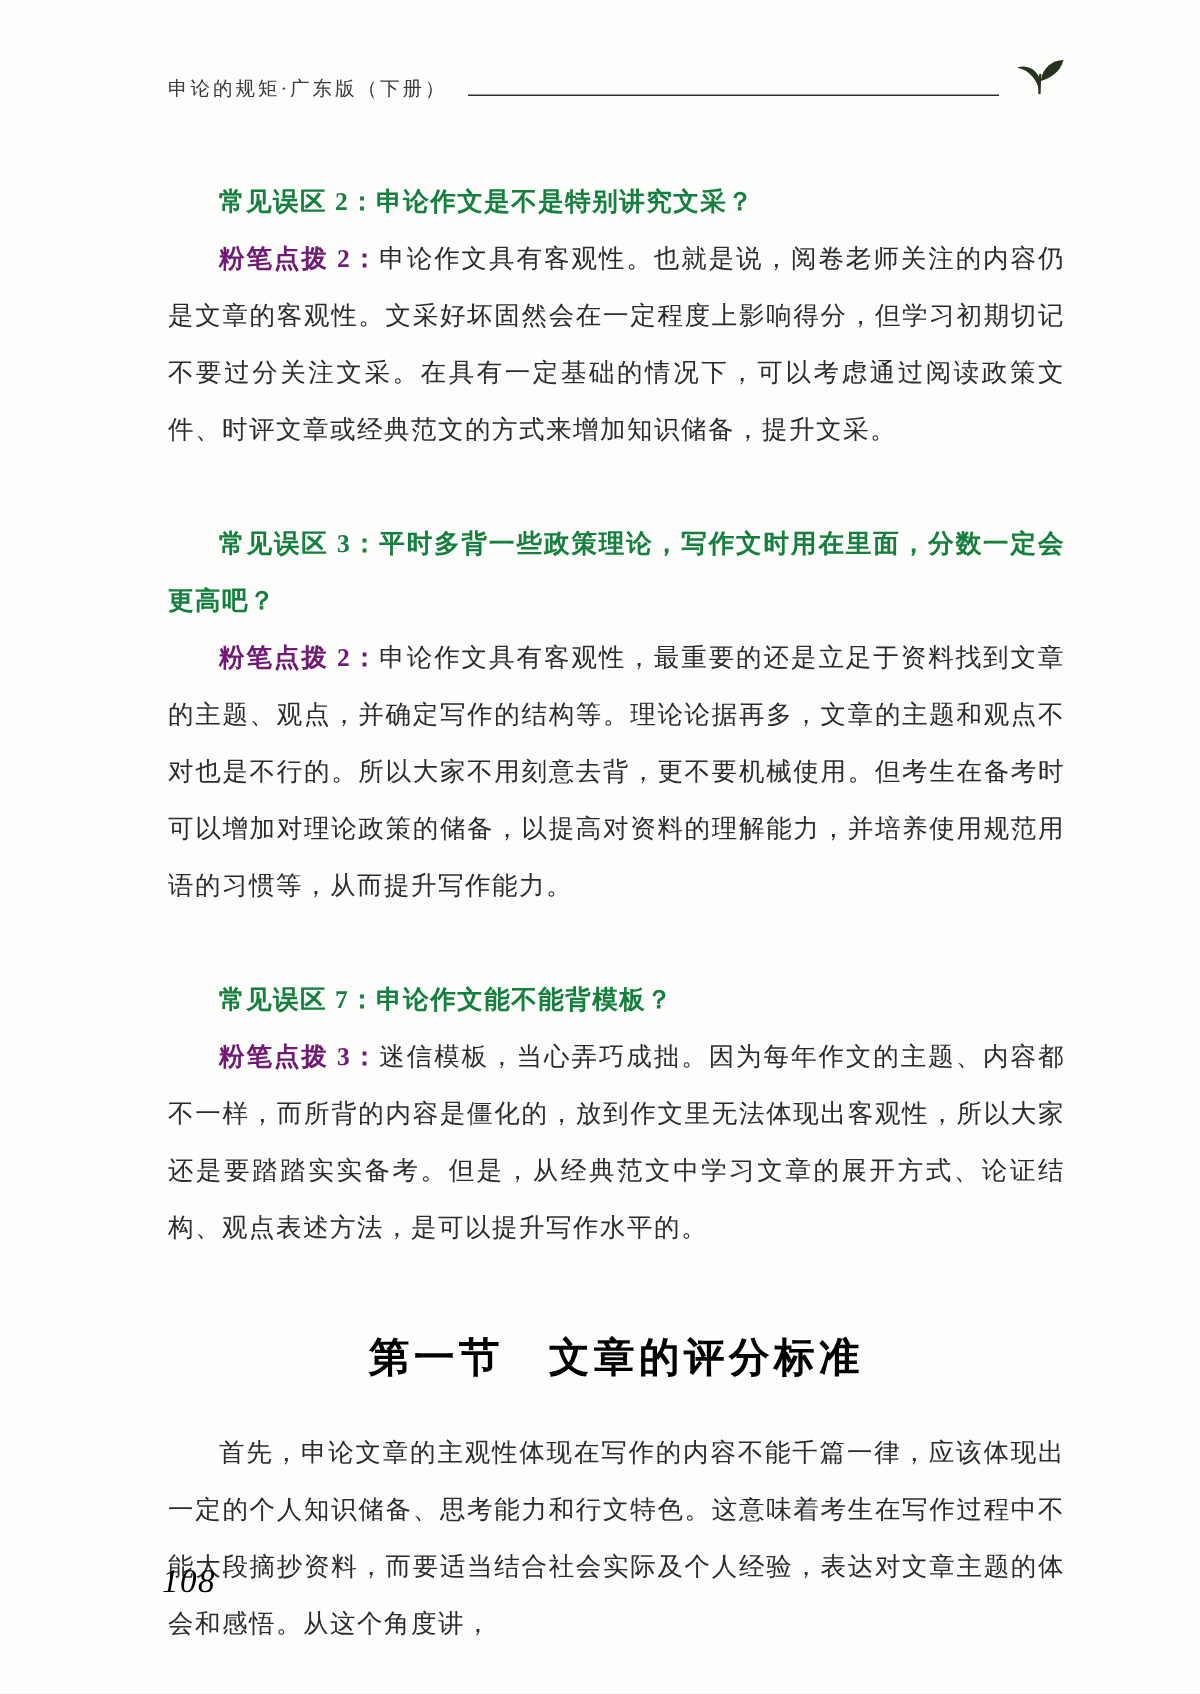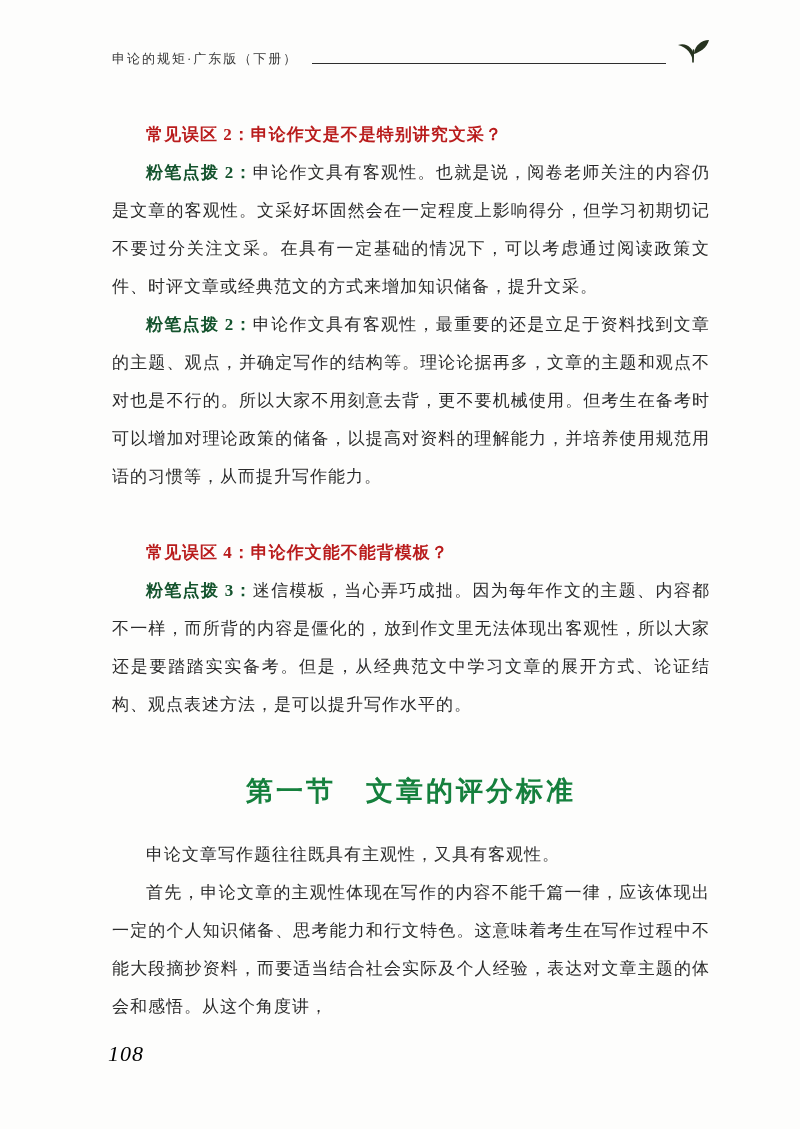--- a/index.html
+++ b/index.html
@@ -52,35 +52,35 @@
     letter-spacing: 1px;
     text-align: justify;
   }
   .body-text p {
     margin: 0;
     text-indent: 2em;
   }
   p.q {
     font-weight: 700;
     margin-top: 38px;
-    color: #b91c1c;
+    color: #15803d;
   }
   p.q.first {
     margin-top: 0;
   }
   .lead {
     font-weight: 700;
-    color: #14532d;
+    color: #701a75;
   }
   .section-title {
     font-size: 27px;
     font-weight: 700;
     text-align: center;
     letter-spacing: 3px;
-    color: #15803d;
+    color: #000000;
     margin: 48px 0 26px 0;
     text-indent: 0;
     font-family: "Liberation Serif", "DejaVu Serif", serif;
   }
   
   .page-number {
     position: absolute;
     left: 108px;
     bottom: 62px;
     font-size: 22px;
@@ -105,30 +105,30 @@
       </svg>
     </span>
   </header>
 
   <main class="body-text">
 
     <p class="q first">常见误区 2：申论作文是不是特别讲究文采？</p>
 
     <p class="a"><span class="lead">粉笔点拨 2：</span><span>申论作文具有客观性。也就是说，阅卷老师关注的内容仍是文章的客观性。文采好坏固然会在一定程度上影响得分，但学习初期切记不要过分关注文采。在具有一定基础的情况下，可以考虑通过阅读政策文件、时评文章或经典范文的方式来增加知识储备，提升文采。</span></p>
 
+    <p class="q">常见误区 3：平时多背一些政策理论，写作文时用在里面，分数一定会更高吧？</p>
 
     <p class="a"><span class="lead">粉笔点拨 2：</span><span>申论作文具有客观性，最重要的还是立足于资料找到文章的主题、观点，并确定写作的结构等。理论论据再多，文章的主题和观点不对也是不行的。所以大家不用刻意去背，更不要机械使用。但考生在备考时可以增加对理论政策的储备，以提高对资料的理解能力，并培养使用规范用语的习惯等，从而提升写作能力。</span></p>
 
-    <p class="q">常见误区 4：申论作文能不能背模板？</p>
+    <p class="q">常见误区 7：申论作文能不能背模板？</p>
 
     <p class="a"><span class="lead">粉笔点拨 3：</span><span>迷信模板，当心弄巧成拙。因为每年作文的主题、内容都不一样，而所背的内容是僵化的，放到作文里无法体现出客观性，所以大家还是要踏踏实实备考。但是，从经典范文中学习文章的展开方式、论证结构、观点表述方法，是可以提升写作水平的。</span></p>
 
     <h1 class="section-title">第一节　文章的评分标准</h1>
 
-    <p>申论文章写作题往往既具有主观性，又具有客观性。</p>
 
     <p>首先，申论文章的主观性体现在写作的内容不能千篇一律，应该体现出一定的个人知识储备、思考能力和行文特色。这意味着考生在写作过程中不能大段摘抄资料，而要适当结合社会实际及个人经验，表达对文章主题的体会和感悟。从这个角度讲，</p>
 
   </main>
 
   <div class="page-number">108</div>
 
 </div>
 
 </body></html>

